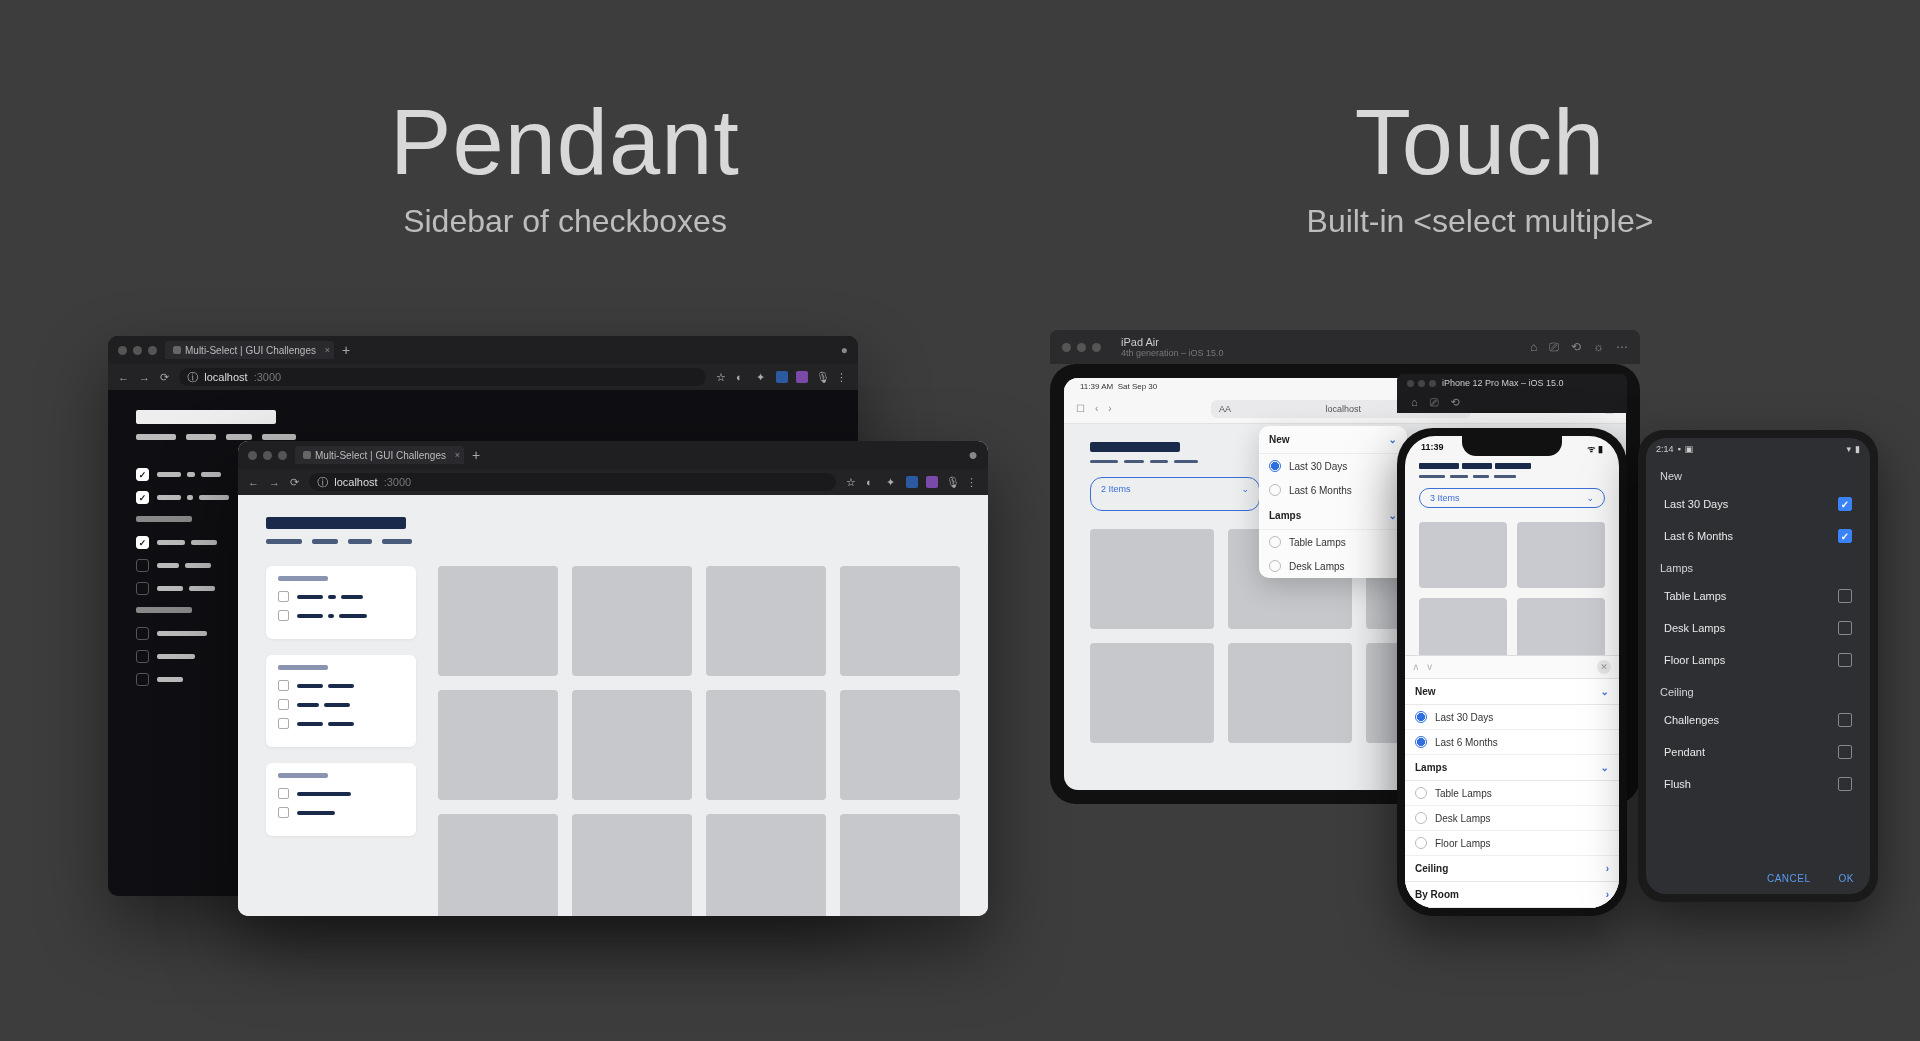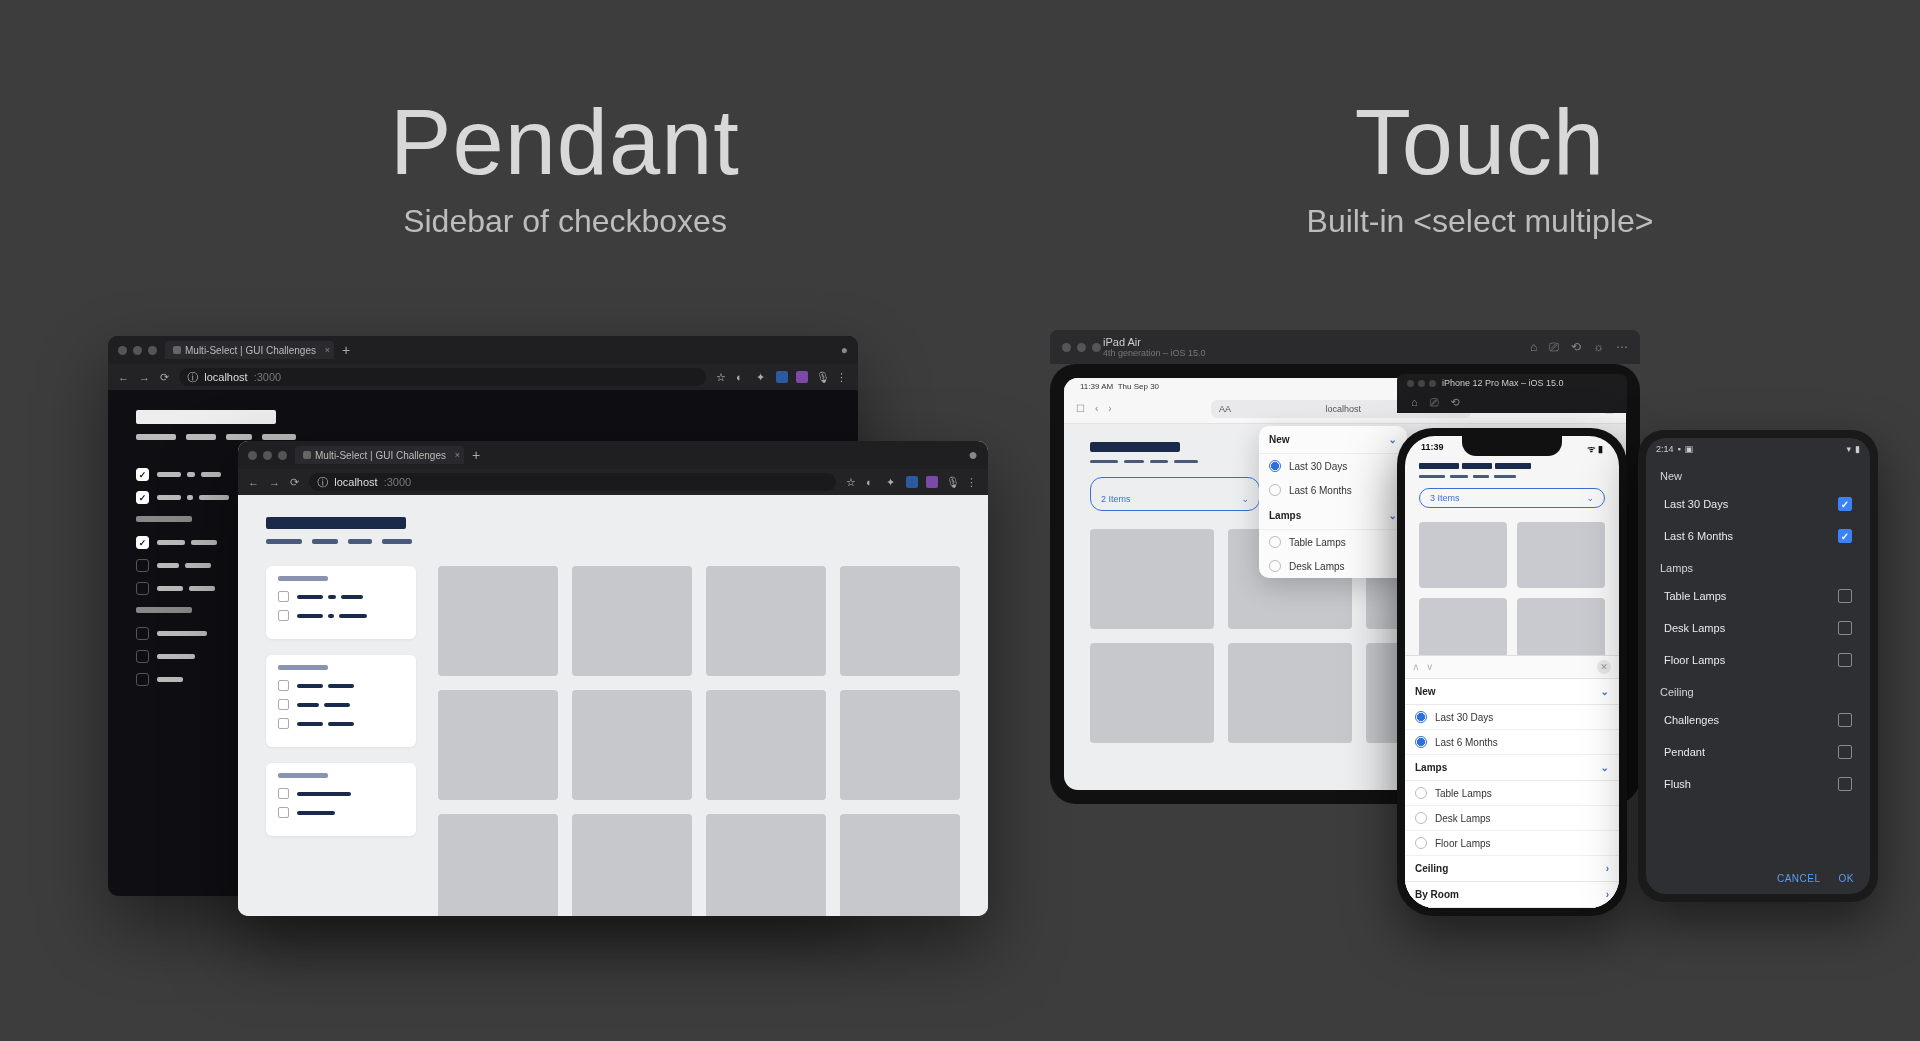--- a/index.html
+++ b/index.html
@@ -164,21 +164,21 @@
   position: absolute;
   left: 0;
   top: 0;
   width: 590px;
   height: 34px;
   background: #2b2b2d;
   border-radius: 8px 8px 0 0;
   display: flex;
   align-items: center;
   padding: 0 12px;
-  gap: 2px;
+  gap: 20px;
   font-size: 11px;
   color: #aaa;
 }
 .sim-titlebar .sim-name { color: #ccc; font-weight: 500; }
 .sim-titlebar .sim-sub { color: #777; font-size: 9px; }
 .sim-titlebar .sim-actions { margin-left: auto; display: flex; gap: 12px; color: #888; }
 .sim-titlebar .sim-actions span { font-size: 12px; }
 
 
 .ipad {
@@ -236,21 +236,21 @@
 .ipad-body { padding: 18px 26px; position: relative; }
 .ipad-title { height: 10px; width: 90px; background: #1a2a4a; border-radius: 2px; margin-bottom: 8px; }
 .ipad-sub { display: flex; gap: 6px; margin-bottom: 14px; }
 .ipad-sub span { height: 3px; background: #4a5a7a; border-radius: 2px; }
 .ipad-pill {
   border: 1px solid #3b6fd6;
   border-radius: 12px;
   height: 22px;
   width: 170px;
   display: flex;
-  align-items: flex-start;
+  align-items: flex-end;
   justify-content: space-between;
   padding: 16px 10px;
   font-size: 9px;
   color: #3b6fd6;
   margin-bottom: 18px;
 }
 .ipad-grid {
   display: grid;
   grid-template-columns: repeat(3, 1fr);
   grid-auto-rows: 100px;
@@ -465,21 +465,21 @@
 }
 .and-check.checked { background: #3b82f6; border-color: #3b82f6; }
 .and-check.checked::after { content: "✓"; color: #fff; font-size: 10px; font-weight: bold; }
 .and-actions {
   position: absolute;
   bottom: 0;
   right: 0;
   left: 0;
   display: flex;
   justify-content: flex-end;
-  gap: 18px;
+  gap: 28px;
   padding: 10px 16px;
   font-size: 10px;
   letter-spacing: 0.5px;
 }
 .and-cancel { color: #5b9bf0; }
 .and-ok { color: #5b9bf0; font-weight: 400; }
 
 </style>
 </head>
 <body>
@@ -744,21 +744,21 @@
       <span>⎚</span>
       <span>⟲</span>
       <span>☼</span>
       <span>⋯</span>
     </div>
   </div>
 
   <div class="ipad">
     <div class="ipad-screen">
       <div class="ipad-status">
-        <span><span>11:39 AM</span>&nbsp;&nbsp;<span>Thu Sep 30</span></span>
+        <span><span>11:39 AM</span>&nbsp;&nbsp;<span>Sat Sep 30</span></span>
         <span>ᯤ <span>100%</span> ▮</span>
       </div>
       <div class="ipad-safari">
         <span>☐</span>
         <span>‹</span>
         <span>›</span>
         <div class="safari-url">
           <span>AA</span>
           <span>localhost</span>
           <span>⟳</span>

